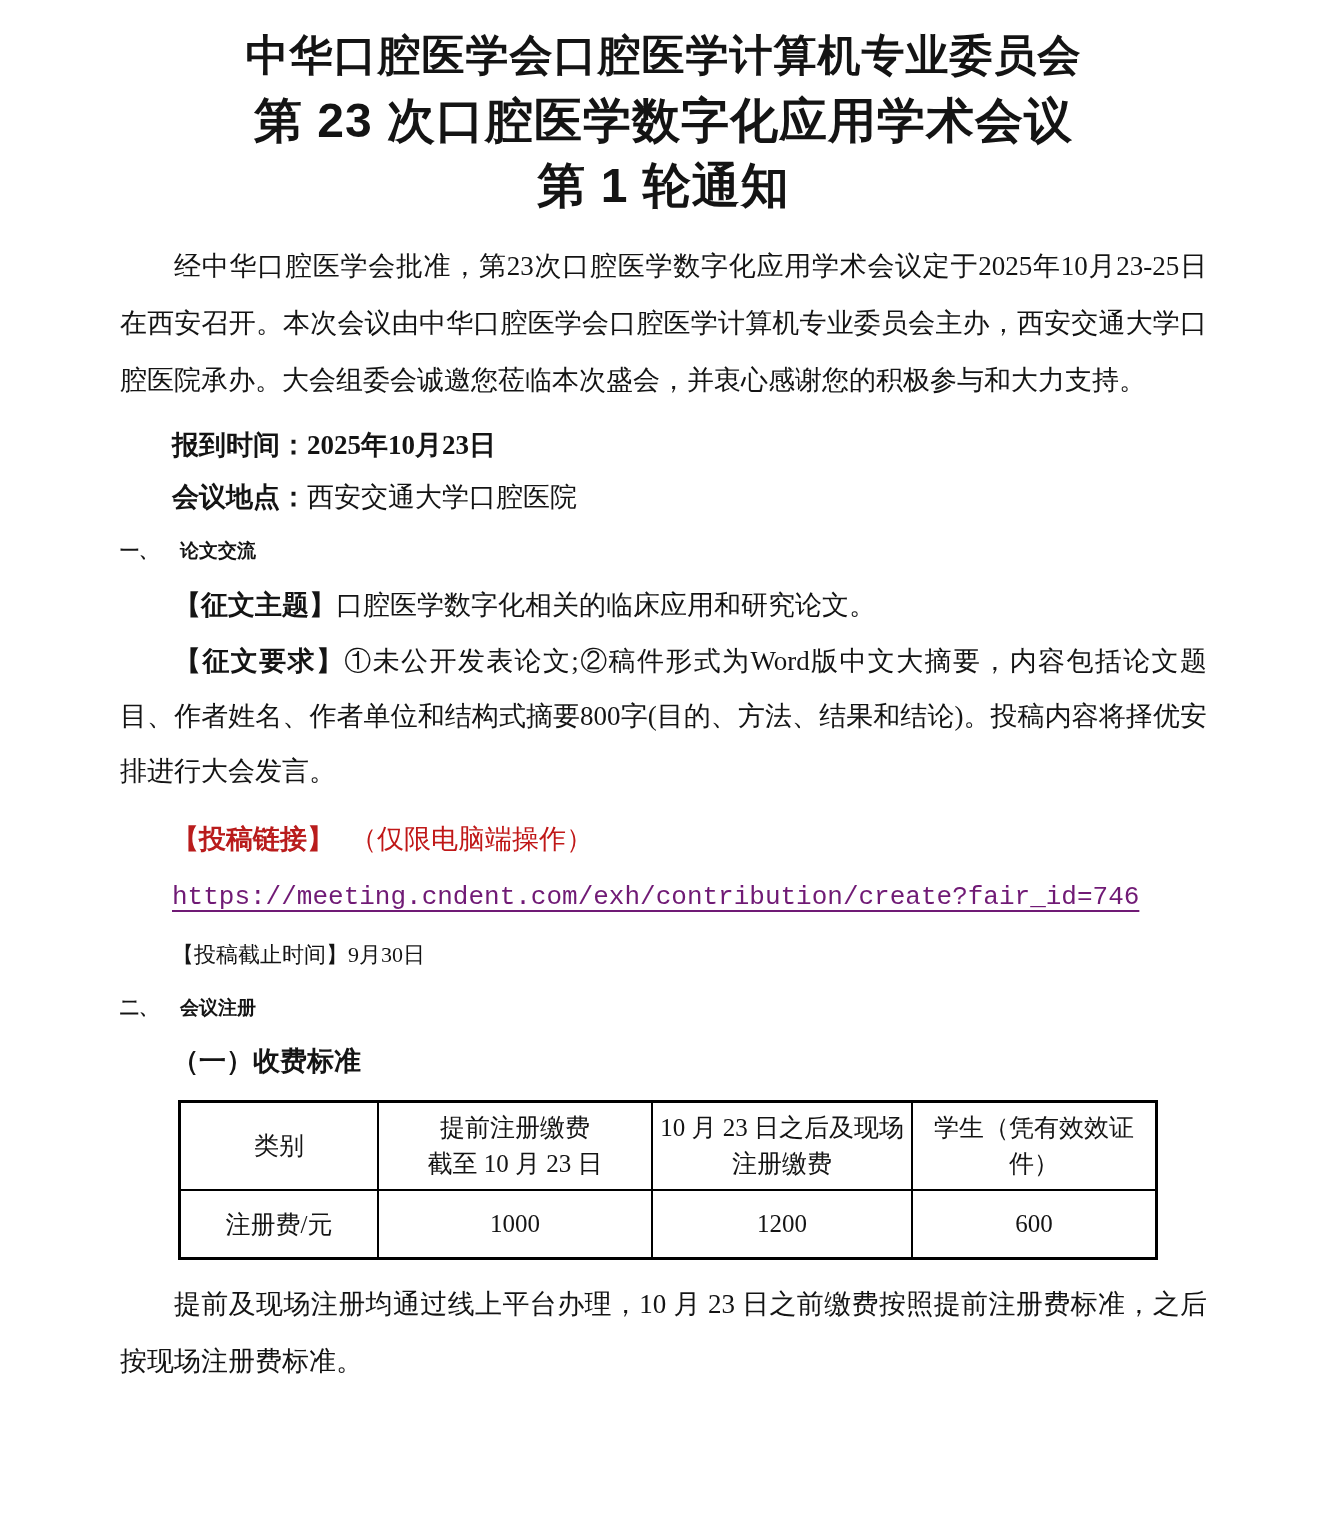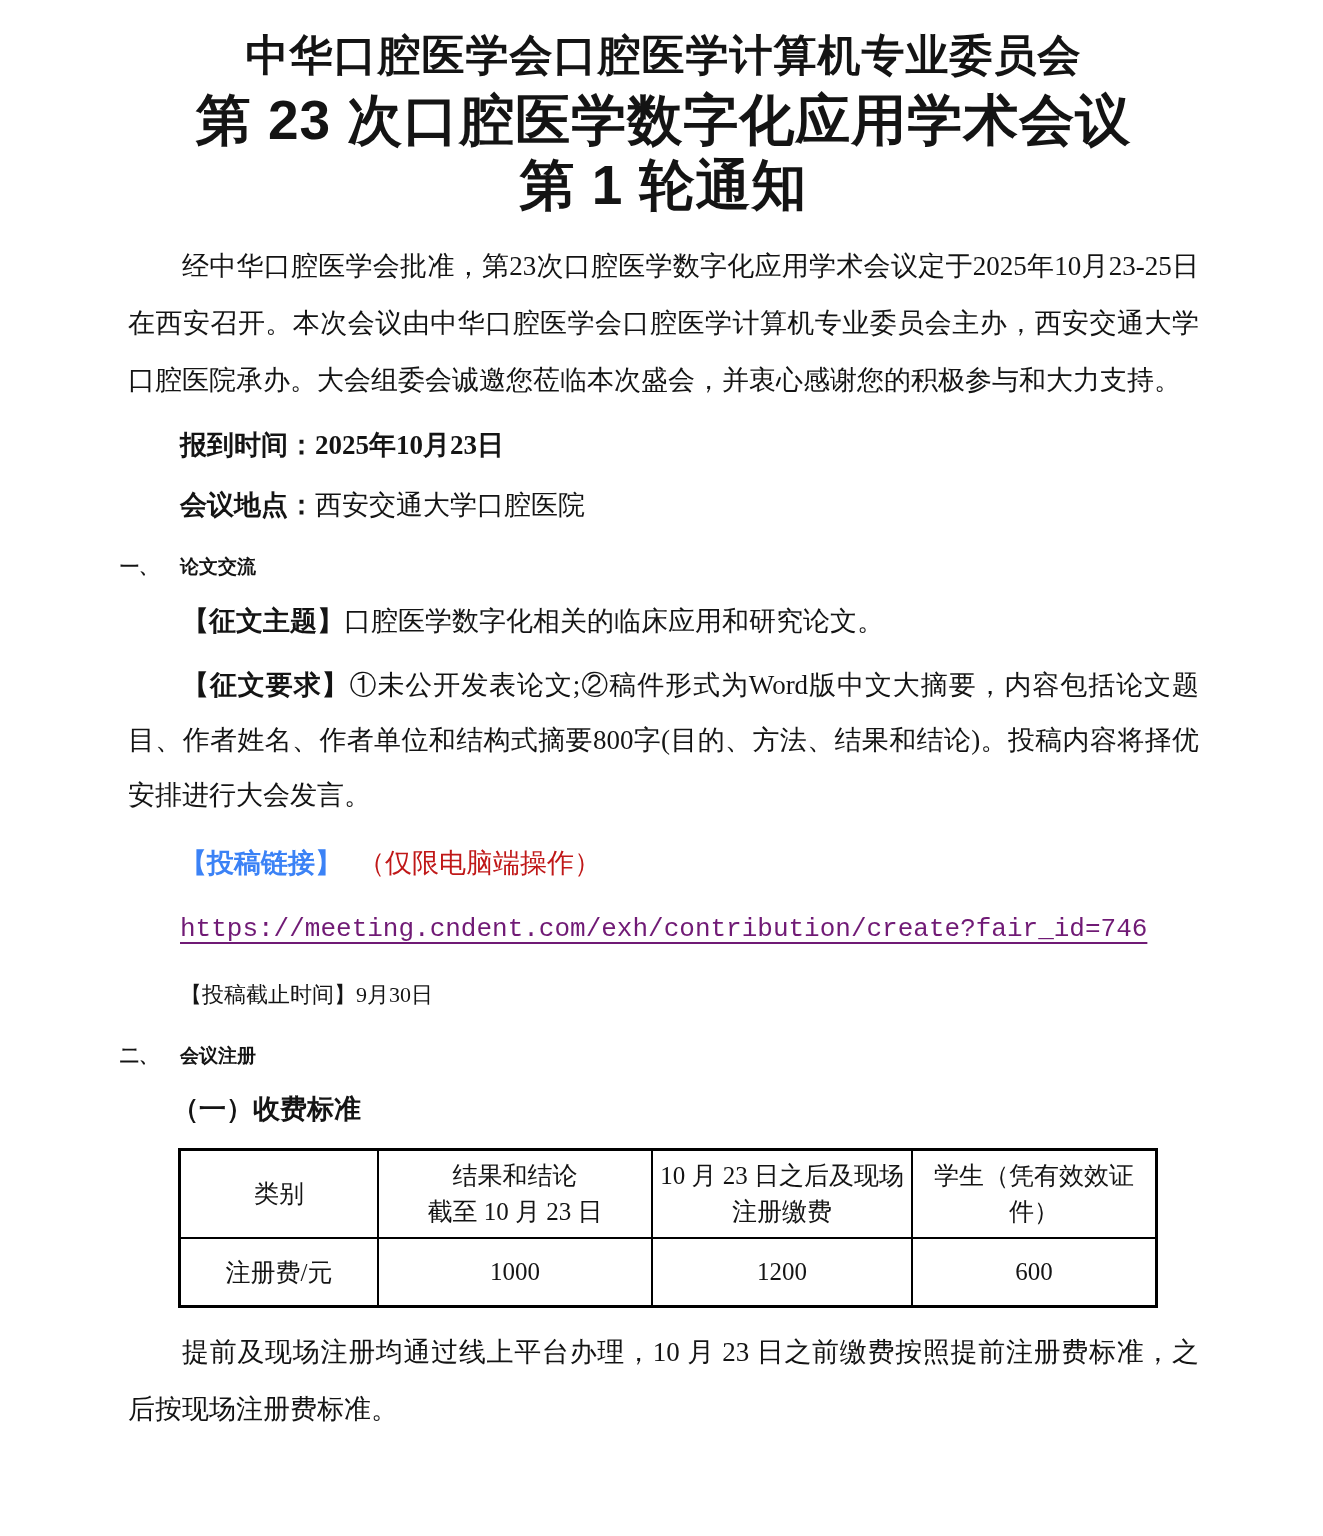--- a/index.html
+++ b/index.html
@@ -23,26 +23,26 @@
   .title-l1 {
     font-family: "Liberation Sans", "DejaVu Sans", sans-serif;
     font-weight: 700;
     font-size: 43px;
     line-height: 66px;
     letter-spacing: 1px;
   }
   .title-l2, .title-l3 {
     font-family: "Liberation Sans", "DejaVu Sans", sans-serif;
     font-weight: 700;
-    font-size: 55px;
+    font-size: 48px;
     line-height: 65px;
     letter-spacing: 1px;
   }
   
-  p { margin: 8px; }
+  p { margin: 0; }
   .para {
     font-size: 27px;
     line-height: 57px;
     text-align: justify;
     text-indent: 2em;
   }
   .intro { margin-top: 20px; }
   .bold-label {
     font-family: "Liberation Sans", "DejaVu Sans", sans-serif;
     font-weight: 700;
@@ -75,21 +75,21 @@
   
   .topic-line { margin-top: 0; }
   .req-para { line-height: 55px; }
   .red-line {
     margin-top: 14px;
     font-size: 27px;
     line-height: 52px;
     padding-left: 52px;
     color: #c01818;
   }
-  .red-line .bold-label { color: #3b82f6; margin-right: 16px; }
+  .red-line .bold-label { color: #b91c1c; margin-right: 16px; }
   .link-line {
     padding-left: 52px;
     line-height: 62px;
     font-size: 26px;
   }
   .link-line a {
     font-family: Liberation Mono, monospace;
     color: #701a75;
     text-decoration: underline;
     text-underline-offset: 6px;
@@ -176,21 +176,21 @@
   </div>
 
   <div class="sub-head">（一）收费标准</div>
 
   <div class="fee-table-wrap">
     <table class="fee">
       <tbody>
         <tr class="hdr-row">
           <td class="c1">类别</td>
           <td class="c2">
-            <div>结果和结论</div>
+            <div>提前注册缴费</div>
             <div>截至 10 月 23 日</div>
           </td>
           <td class="c3">
             <div>10 月 23 日之后及现场</div>
             <div>注册缴费</div>
           </td>
           <td class="c4">学生（凭有效效证件）</td>
         </tr>
         <tr class="data-row">
           <td class="c1">注册费/元</td>

